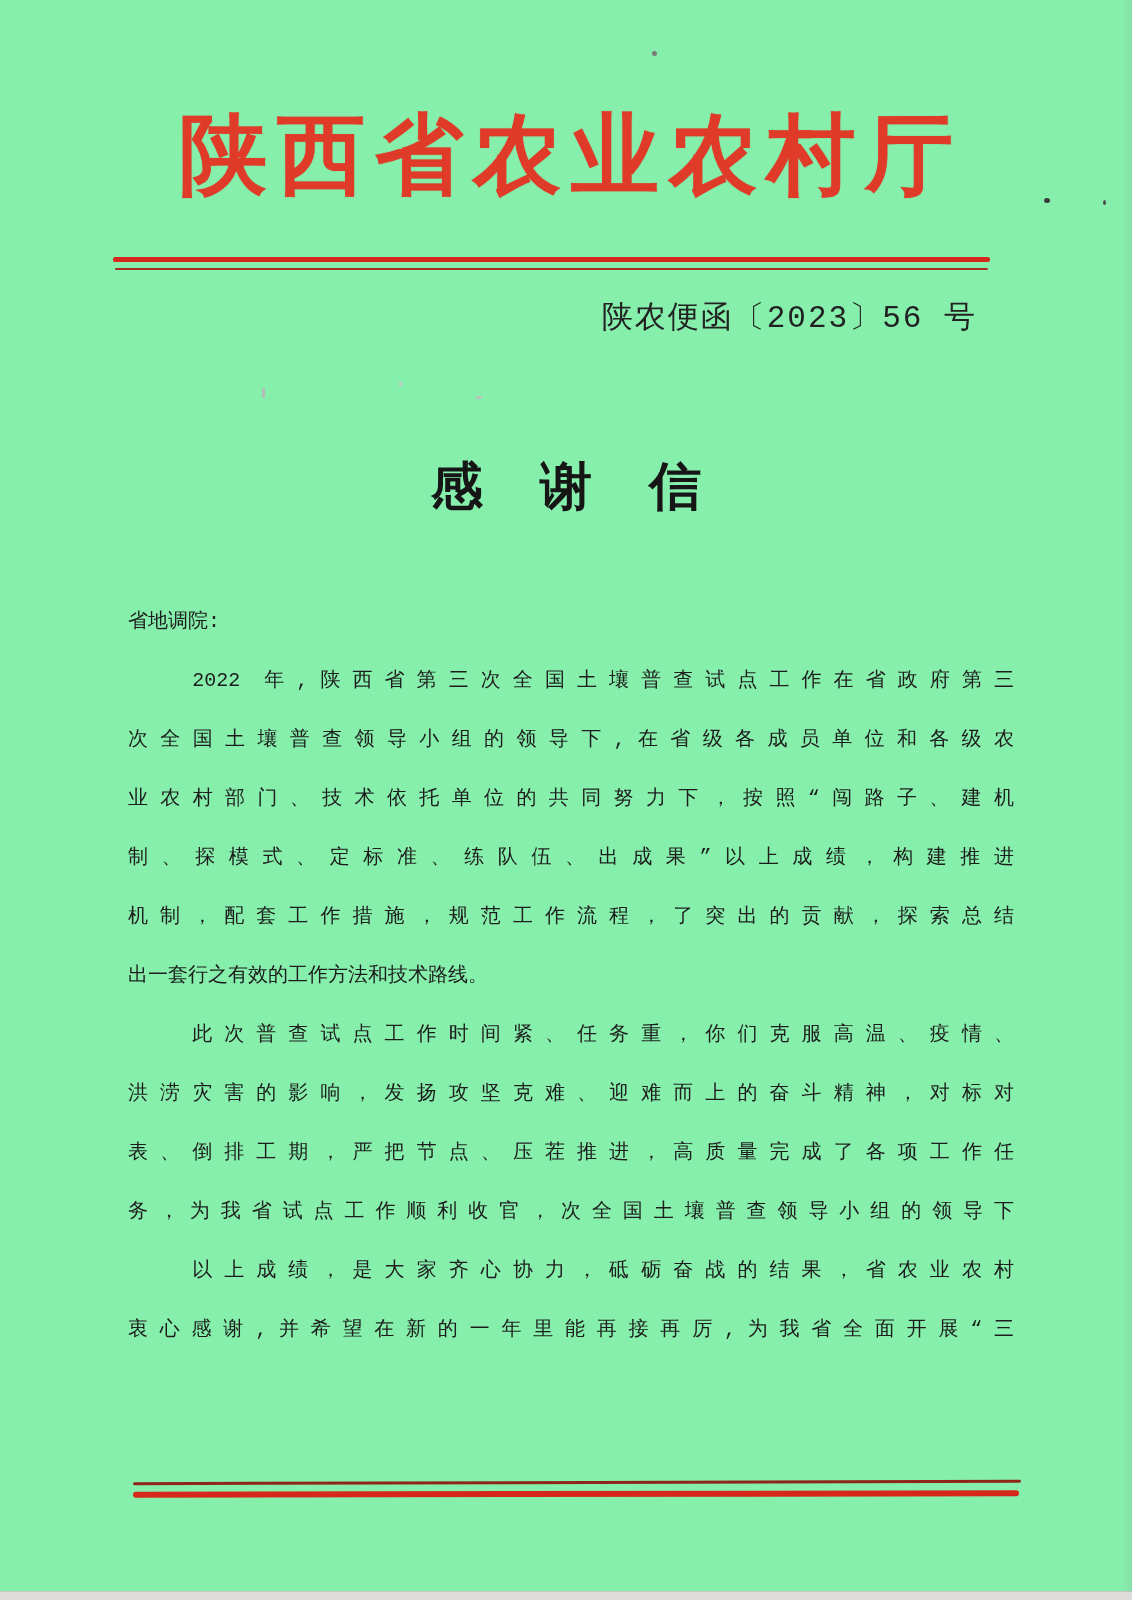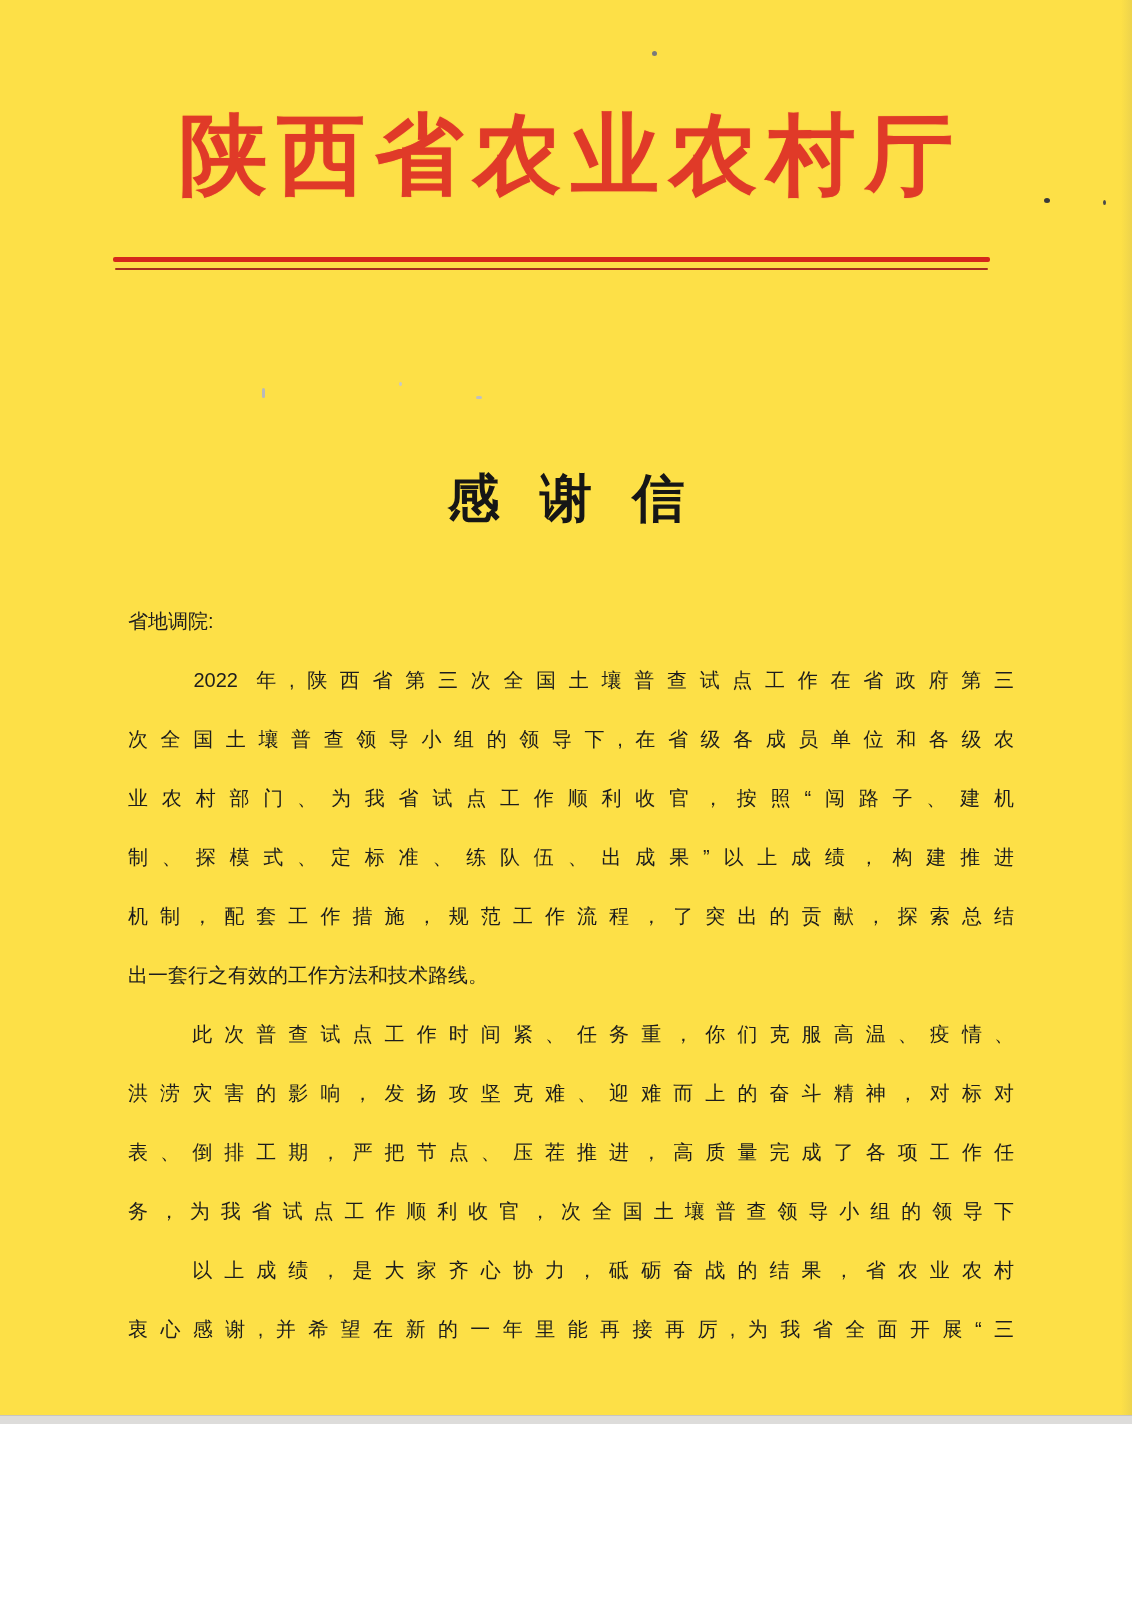--- a/index.html
+++ b/index.html
@@ -3,24 +3,24 @@
 <meta charset="utf-8">
 <style>
   html, body {
     margin: 0;
     padding: 0;
     background: #ffffff;
   }
   .page {
     position: relative;
     width: 1132px;
-    height: 1424px;
-    background: #fde047;
+    height: 1600px;
+    background: #86efac;
     overflow: hidden;
-    font-family: Liberation Sans, sans-serif;
+    font-family: Liberation Mono, monospace;
     color: #1d1d1d;
   }
 
   
   .letterhead {
     position: absolute;
     top: 96px;
     left: 0;
     width: 100%;
     text-align: center;
@@ -60,21 +60,21 @@
     right: 155px;
     font-size: 31px;
     letter-spacing: 2px;
     color: #222222;
     white-space: nowrap;
   }
 
   
   .letter-title {
     position: absolute;
-    top: 464px;
+    top: 452px;
     left: 0;
     width: 100%;
     text-align: center;
     font-size: 52px;
     font-weight: bold;
     color: #161616;
     word-spacing: 26px;
     white-space: nowrap;
   }
 
@@ -147,28 +147,29 @@
 </head>
 <body>
 
 <div class="page">
 
   <div class="letterhead">陕西省农业农村厅</div>
 
   <div class="head-rule-thick"></div>
   <div class="head-rule-thin"></div>
 
+  <div class="doc-number">陕农便函〔2023〕56 号</div>
 
   <div class="letter-title">感 谢 信</div>
 
   <div class="body-block">
     <div class="body-line">省地调院:</div>
     <div class="body-line fill">　　2022 年,陕西省第三次全国土壤普查试点工作在省政府第三</div>
     <div class="body-line fill">次全国土壤普查领导小组的领导下,在省级各成员单位和各级农</div>
-    <div class="body-line fill">业农村部门、为我省试点工作顺利收官，按照“闯路子、建机</div>
+    <div class="body-line fill">业农村部门、技术依托单位的共同努力下，按照“闯路子、建机</div>
     <div class="body-line fill">制、探模式、定标准、练队伍、出成果”以上成绩，构建推进</div>
     <div class="body-line fill">机制，配套工作措施，规范工作流程，了突出的贡献，探索总结</div>
     <div class="body-line">出一套行之有效的工作方法和技术路线。</div>
     <div class="body-line fill">　　此次普查试点工作时间紧、任务重，你们克服高温、疫情、</div>
     <div class="body-line fill">洪涝灾害的影响，发扬攻坚克难、迎难而上的奋斗精神，对标对</div>
     <div class="body-line fill">表、倒排工期，严把节点、压茬推进，高质量完成了各项工作任</div>
     <div class="body-line fill">务，为我省试点工作顺利收官，次全国土壤普查领导小组的领导下</div>
     <div class="body-line fill">　　以上成绩，是大家齐心协力，砥砺奋战的结果，省农业农村</div>
     <div class="body-line fill">衷心感谢,并希望在新的一年里能再接再厉,为我省全面开展“三</div>
   </div>

